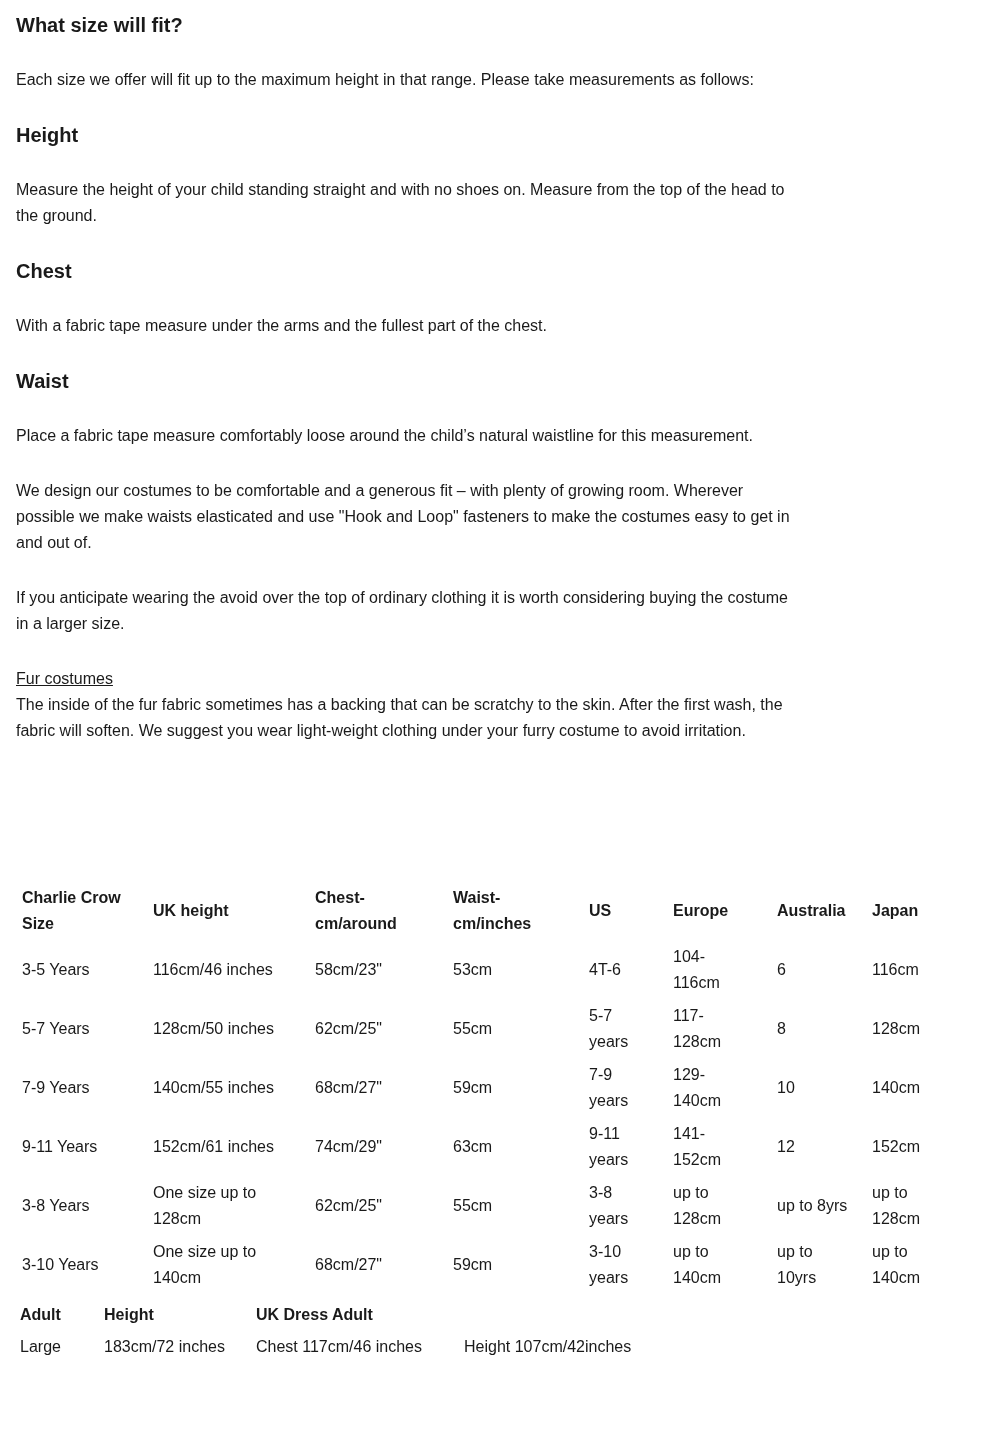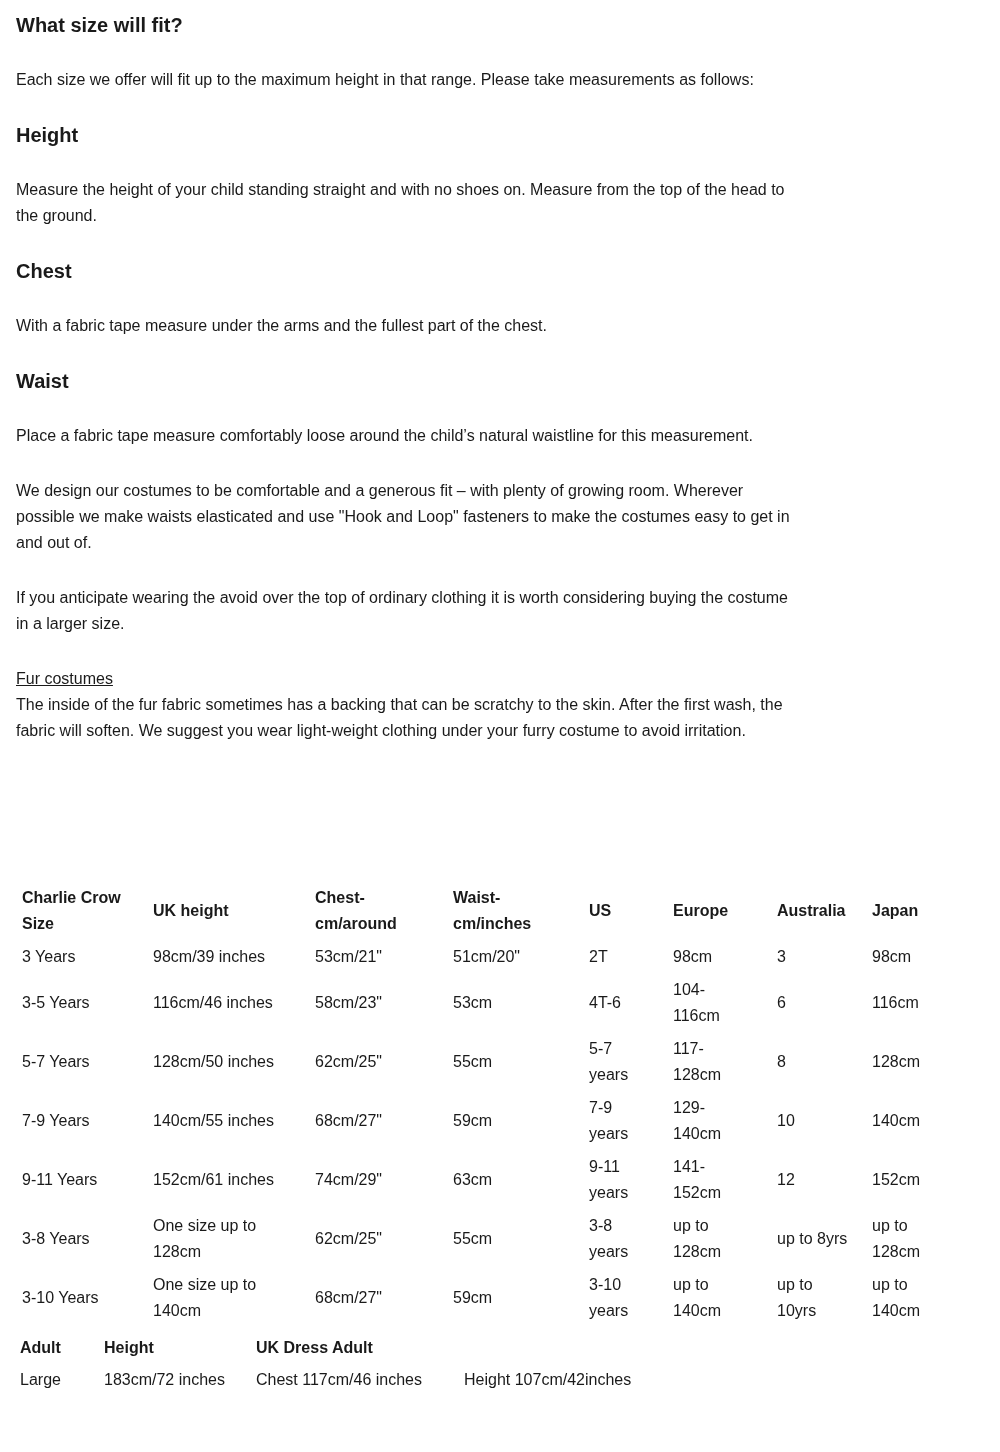--- a/index.html
+++ b/index.html
@@ -118,30 +118,20 @@
           <th>Waist-
 cm/inches</th>
           <th>US</th>
           <th>Europe</th>
           <th>Australia</th>
           <th>Japan</th>
         </tr>
       </thead>
     <tbody>
         <tr>
-          <td>3 Years</td>
-          <td>98cm/39 inches</td>
-          <td>53cm/21"</td>
-          <td>51cm/20"</td>
-          <td>2T</td>
-          <td>98cm</td>
-          <td>3</td>
-          <td>98cm</td>
-        </tr>
-        <tr>
           <td>3-5 Years</td>
           <td>116cm/46 inches</td>
           <td>58cm/23"</td>
           <td>53cm</td>
           <td>4T-6</td>
           <td>104-
 116cm</td>
           <td>6</td>
           <td>116cm</td>
         </tr>

